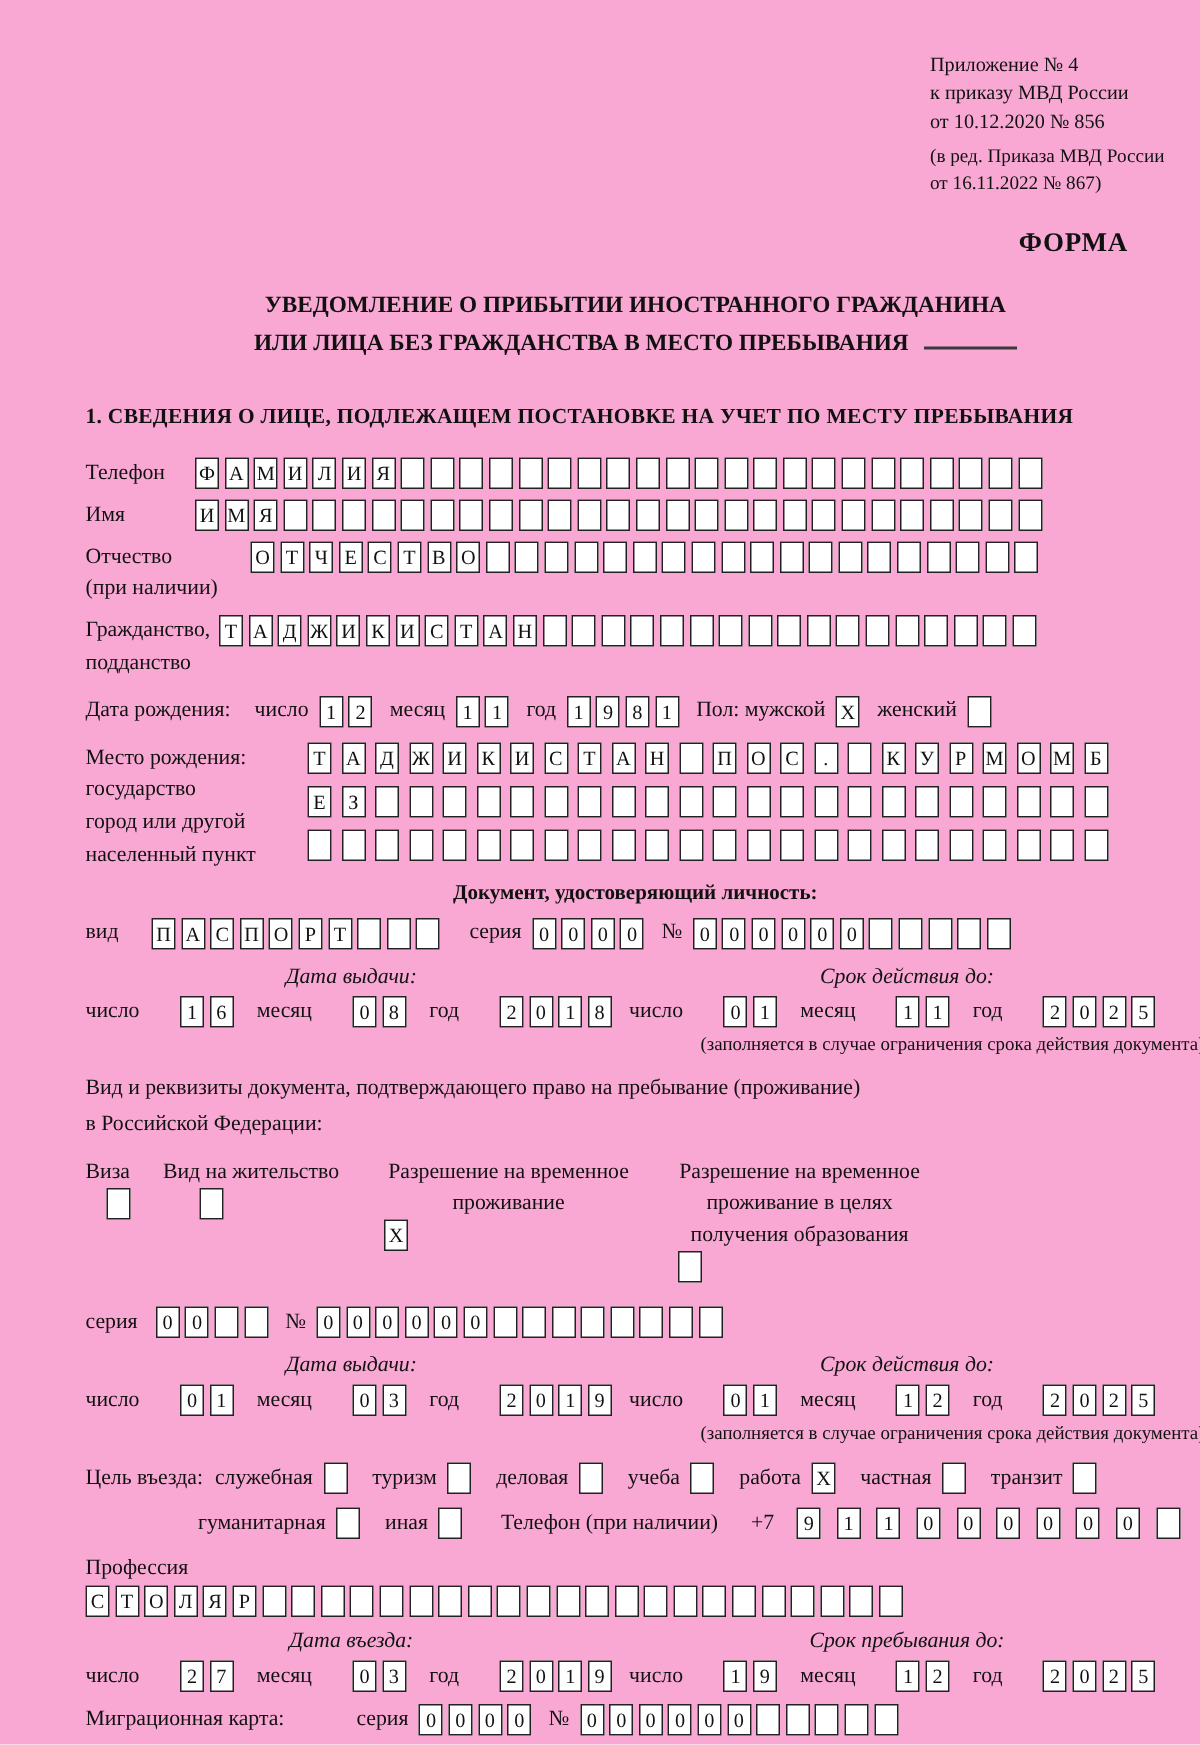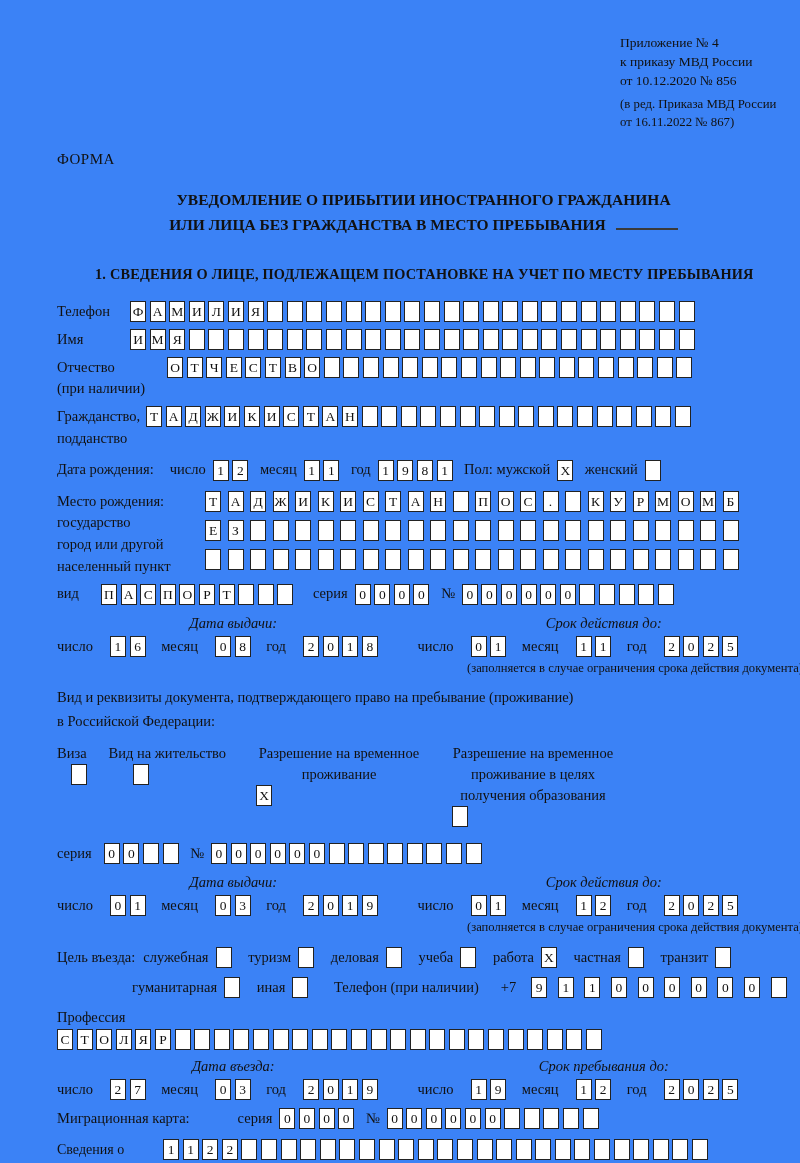--- a/index.html
+++ b/index.html
@@ -1,29 +1,29 @@
 <!DOCTYPE html>
 <html><head>
 <meta charset="utf-8">
 <style>
   * { box-sizing: border-box; }
   html, body { margin: 0; padding: 0; background: #ffffff; }
   .page {
-    width: 800px; height: 1163px; background: #3b82f6; color: #111;
+    width: 800px; height: 1163px; background: #f9a8d4; color: #111;
     font-family: "Liberation Serif", "DejaVu Serif", serif;
     position: relative; padding: 34px 10px 10px 57px; overflow: hidden;
   }
   
   .appendix { margin-left: 563px; width: 220px; font-size: 13.5px; line-height: 1.4; }
   .appendix .line { white-space: nowrap; }
   .revision { margin-left: 563px; width: 225px; font-size: 12.8px; line-height: 1.4; margin-top: 5px; }
-  .forma { text-align: left; padding-right: 38px; font-weight: normal; font-size: 15px; margin-top: 20px; letter-spacing: .5px; }
+  .forma { text-align: right; padding-right: 38px; font-weight: bold; font-size: 18px; margin-top: 20px; letter-spacing: .5px; }
   .title { text-align: center; font-weight: bold; font-size: 15.5px; line-height: 1.6; margin-top: 20px; }
   .blank-underline { display: inline-block; width: 62px; border-bottom: 2px solid #3a3a3a; height: 13px; margin-left: 10px; }
-  .section-title { font-weight: bold; font-size: 14.3px; margin-top: 28px; margin-bottom: 18px; letter-spacing: .2px; margin-left: 38px; }
+  .section-title { font-weight: bold; font-size: 14.3px; margin-top: 28px; margin-bottom: 18px; letter-spacing: .2px; }
 
   
   .lbl { font-size: 14.5px; line-height: 1.35; }
   .cells { white-space: nowrap; display: inline-block; }
   .cell {
     display: inline-block; width: 16px; height: 21px; border: 1.5px solid #222;
     margin-right: 3.6px; text-align: center; font-size: 13.5px; line-height: 19px;
     vertical-align: middle; background: #fff;
   }
   .cells.wide .cell { margin-right: 6.5px; }
@@ -40,21 +40,21 @@
   .inline-row .cells { margin-left: 7px; }
 
   .doc-header { text-align: center; font-weight: bold; font-size: 14px; margin: 6px 0 8px; }
 
   
   .datecols { display: flex; margin: 4px 0 2px; }
   .datecol-l { width: 355px; }
   .datecol-r { width: 375px; margin-left: 8px; }
   .datehead { text-align: center; font-size: 14.5px; margin-bottom: 4px; font-style: italic; }
   .datefields { font-size: 14.5px; white-space: nowrap; display: flex; align-items: center; }
-  .datefields .cells { margin-left: 6px; padding-left: 11px; }
+  .datefields .cells { margin-left: 16px; padding-left: 11px; }
   .datefields .dl { margin-left: 12px; }
   .small-note { font-size: 12.6px; text-align: center; margin-top: 4px; }
   .note-right { margin-left: 363px; width: 430px; }
 
   .para { font-size: 14.5px; line-height: 1.65; margin-top: 10px; }
 
   
   .visa-row { display: flex; align-items: flex-start; margin: 10px 0 16px; font-size: 14.5px; }
   .opt { display: flex; align-items: flex-start; flex-direction: column; }
   .opt .cell { margin-left: 8px; flex: 0 0 auto; }
@@ -138,20 +138,21 @@
       <div>город или другой</div>
       <div>населенный пункт</div>
     </div>
     <div class="stackrows">
       <div class="cells wide"><span class="cell">Т</span><span class="cell">А</span><span class="cell">Д</span><span class="cell">Ж</span><span class="cell">И</span><span class="cell">К</span><span class="cell">И</span><span class="cell">С</span><span class="cell">Т</span><span class="cell">А</span><span class="cell">Н</span><span class="cell"></span><span class="cell">П</span><span class="cell">О</span><span class="cell">С</span><span class="cell">.</span><span class="cell"></span><span class="cell">К</span><span class="cell">У</span><span class="cell">Р</span><span class="cell">М</span><span class="cell">О</span><span class="cell">М</span><span class="cell">Б</span></div>
       <div class="cells wide"><span class="cell">Е</span><span class="cell">З</span><span class="cell"></span><span class="cell"></span><span class="cell"></span><span class="cell"></span><span class="cell"></span><span class="cell"></span><span class="cell"></span><span class="cell"></span><span class="cell"></span><span class="cell"></span><span class="cell"></span><span class="cell"></span><span class="cell"></span><span class="cell"></span><span class="cell"></span><span class="cell"></span><span class="cell"></span><span class="cell"></span><span class="cell"></span><span class="cell"></span><span class="cell"></span><span class="cell"></span></div>
       <div class="cells wide"><span class="cell"></span><span class="cell"></span><span class="cell"></span><span class="cell"></span><span class="cell"></span><span class="cell"></span><span class="cell"></span><span class="cell"></span><span class="cell"></span><span class="cell"></span><span class="cell"></span><span class="cell"></span><span class="cell"></span><span class="cell"></span><span class="cell"></span><span class="cell"></span><span class="cell"></span><span class="cell"></span><span class="cell"></span><span class="cell"></span><span class="cell"></span><span class="cell"></span><span class="cell"></span><span class="cell"></span></div>
     </div>
   </div>
 
+  <div class="doc-header">Документ, удостоверяющий личность:</div>
 
   <div class="inline-row" style="margin-top:4px;">
     <span class="lbl">вид</span>
     <span class="cells" style="margin-left:22px;"><span class="cell">П</span><span class="cell">А</span><span class="cell">С</span><span class="cell">П</span><span class="cell">О</span><span class="cell">Р</span><span class="cell">Т</span><span class="cell"></span><span class="cell"></span><span class="cell"></span></span>
     <span class="lbl gap-m">серия</span>
     <span class="cells"><span class="cell">0</span><span class="cell">0</span><span class="cell">0</span><span class="cell">0</span></span>
     <span class="lbl gap-s">№</span>
     <span class="cells"><span class="cell">0</span><span class="cell">0</span><span class="cell">0</span><span class="cell">0</span><span class="cell">0</span><span class="cell">0</span><span class="cell"></span><span class="cell"></span><span class="cell"></span><span class="cell"></span><span class="cell"></span></span>
   </div>
 

